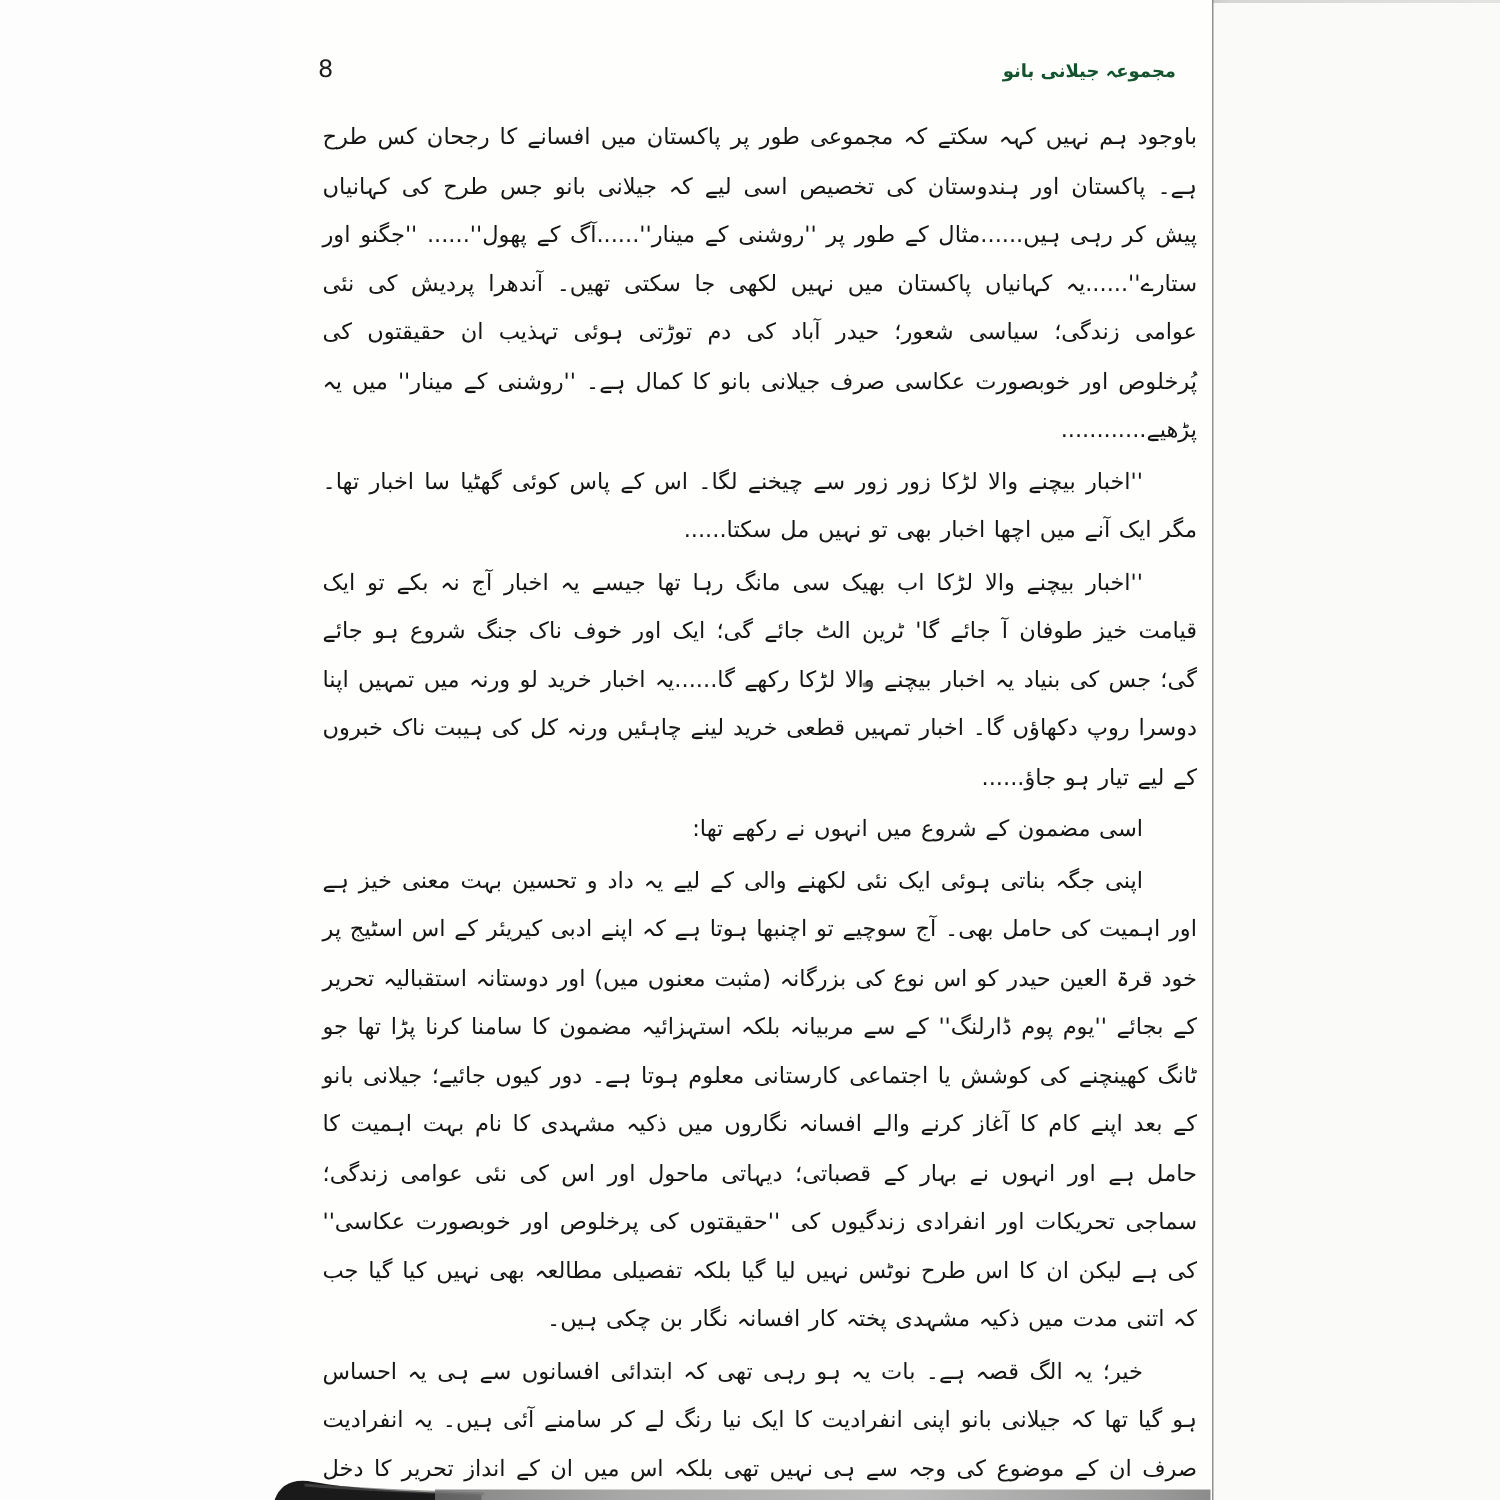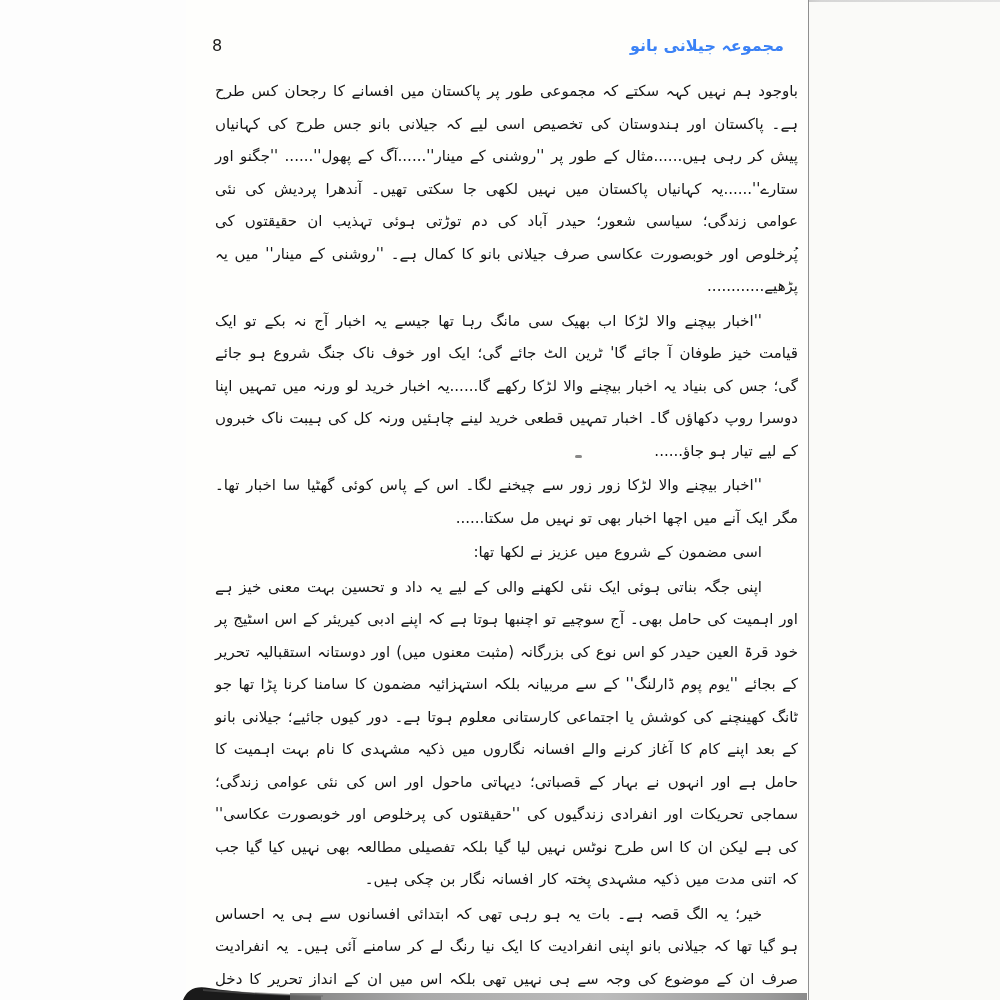--- a/index.html
+++ b/index.html
@@ -84,23 +84,23 @@
     align-items: baseline;
     padding: 36px 24px 0 26px;
   }
   .page-number {
     font-size: 16px;
     color: #1c1c1c;
     letter-spacing: 1px;
   }
   .header-title {
     direction: rtl;
-    font-size: 16px;
+    font-size: 12px;
     font-weight: bold;
-    color: #3b82f6;
+    color: #14532d;
   }
   .text-block {
     direction: rtl;
     text-align: justify;
     padding: 20px 10px 0 14px;
     font-size: 15px;
     line-height: 32.5px;
     color: #161616;
   }
   .para {
@@ -123,23 +123,23 @@
 
   <div class="page-area">
 
     <div class="header-row">
       <span class="page-number">8</span>
       <span class="header-title">مجموعہ جیلانی بانو</span>
     </div>
 
     <div class="text-block">
       <p class="para">باوجود ہم نہیں کہہ سکتے کہ مجموعی طور پر پاکستان میں افسانے کا رجحان کس طرح ہے۔ پاکستان اور ہندوستان کی تخصیص اسی لیے کہ جیلانی بانو جس طرح کی کہانیاں پیش کر رہی ہیں......مثال کے طور پر ''روشنی کے مینار''......آگ کے پھول''...... ''جگنو اور ستارے''......یہ کہانیاں پاکستان میں نہیں لکھی جا سکتی تھیں۔ آندھرا پردیش کی نئی عوامی زندگی؛ سیاسی شعور؛ حیدر آباد کی دم توڑتی ہوئی تہذیب ان حقیقتوں کی پُرخلوص اور خوبصورت عکاسی صرف جیلانی بانو کا کمال ہے۔ ''روشنی کے مینار'' میں یہ پڑھیے............</p>
+      <p class="para indent">''اخبار بیچنے والا لڑکا زور زور سے چیخنے لگا۔ اس کے پاس کوئی گھٹیا سا اخبار تھا۔ مگر ایک آنے میں اچھا اخبار بھی تو نہیں مل سکتا......</p>
       <p class="para indent">''اخبار بیچنے والا لڑکا اب بھیک سی مانگ رہا تھا جیسے یہ اخبار آج نہ بکے تو ایک قیامت خیز طوفان آ جائے گا' ٹرین الٹ جائے گی؛ ایک اور خوف ناک جنگ شروع ہو جائے گی؛ جس کی بنیاد یہ اخبار بیچنے والا لڑکا رکھے گا......یہ اخبار خرید لو ورنہ میں تمہیں اپنا دوسرا روپ دکھاؤں گا۔ اخبار تمہیں قطعی خرید لینے چاہئیں ورنہ کل کی ہیبت ناک خبروں کے لیے تیار ہو جاؤ......</p>
-      <p class="para indent">''اخبار بیچنے والا لڑکا زور زور سے چیخنے لگا۔ اس کے پاس کوئی گھٹیا سا اخبار تھا۔ مگر ایک آنے میں اچھا اخبار بھی تو نہیں مل سکتا......</p>
-      <p class="para indent">اسی مضمون کے شروع میں عزیز نے لکھا تھا:</p>
+      <p class="para indent">اسی مضمون کے شروع میں انہوں نے رکھے تھا:</p>
       <p class="para indent">اپنی جگہ بناتی ہوئی ایک نئی لکھنے والی کے لیے یہ داد و تحسین بہت معنی خیز ہے اور اہمیت کی حامل بھی۔ آج سوچیے تو اچنبھا ہوتا ہے کہ اپنے ادبی کیریئر کے اس اسٹیج پر خود قرۃ العین حیدر کو اس نوع کی بزرگانہ (مثبت معنوں میں) اور دوستانہ استقبالیہ تحریر کے بجائے ''یوم پوم ڈارلنگ'' کے سے مربیانہ بلکہ استہزائیہ مضمون کا سامنا کرنا پڑا تھا جو ٹانگ کھینچنے کی کوشش یا اجتماعی کارستانی معلوم ہوتا ہے۔ دور کیوں جائیے؛ جیلانی بانو کے بعد اپنے کام کا آغاز کرنے والے افسانہ نگاروں میں ذکیہ مشہدی کا نام بہت اہمیت کا حامل ہے اور انہوں نے بہار کے قصباتی؛ دیہاتی ماحول اور اس کی نئی عوامی زندگی؛ سماجی تحریکات اور انفرادی زندگیوں کی ''حقیقتوں کی پرخلوص اور خوبصورت عکاسی'' کی ہے لیکن ان کا اس طرح نوٹس نہیں لیا گیا بلکہ تفصیلی مطالعہ بھی نہیں کیا گیا جب کہ اتنی مدت میں ذکیہ مشہدی پختہ کار افسانہ نگار بن چکی ہیں۔</p>
       <p class="para indent">خیر؛ یہ الگ قصہ ہے۔ بات یہ ہو رہی تھی کہ ابتدائی افسانوں سے ہی یہ احساس ہو گیا تھا کہ جیلانی بانو اپنی انفرادیت کا ایک نیا رنگ لے کر سامنے آئی ہیں۔ یہ انفرادیت صرف ان کے موضوع کی وجہ سے ہی نہیں تھی بلکہ اس میں ان کے انداز تحریر کا دخل بھی تھا۔ ورنہ حیدر آباد کی؛ جس تہذیب کا ذکر قرۃ العین حیدر نے کیا ہے؛ اس کے بارے میں خاص طور پر عزیز احمد اور واجدہ تبسم نے بڑی تفصیل کے ساتھ قلم اٹھایا اور لوگوں کو چونکانے کا کام بھی کیا۔ جیلانی بانو نے بھی اس ماحول کو اندر سے دیکھا اور اس کے بارے میں لکھا۔ ان کا نقطۂ نظر بھی اس کے بارے میں تنقیدی ہے اور ان کے مشاہدے</p>
     </div>
 
   </div>
 
   <div class="artifact-dot"></div>
 
   <svg class="bottom-wedge" width="140" height="20" viewBox="0 0 140 20" aria-hidden="true">
     <path d="M0,20 Q6,4 26,8 Q60,14 138,16 L138,20 Z" fill="#1a1a1a"></path>

